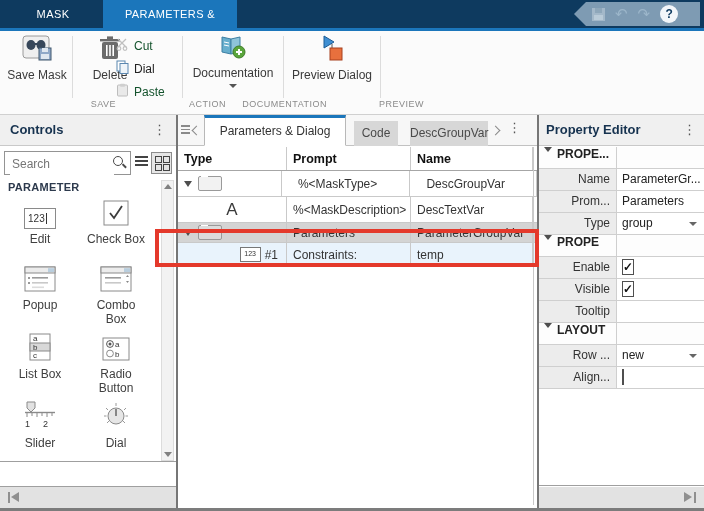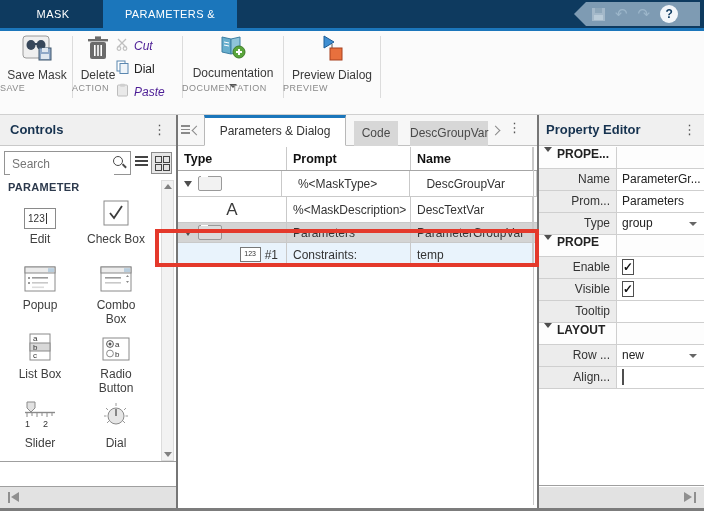--- a/index.html
+++ b/index.html
@@ -14,25 +14,25 @@
   .quickbar{position:absolute;left:574px;top:2px;width:126px;height:24px;background:#7e9bb3;clip-path:polygon(12px 0,100% 0,100% 100%,12px 100%,0 50%);display:flex;align-items:center;gap:10px;padding-left:18px;box-sizing:border-box;}
   .qa-floppy{width:13px;height:13px;background:#a3b8c9;position:relative;}
   .qa-floppy:before{content:"";position:absolute;left:3px;top:0;width:7px;height:5px;background:#8ea7ba;}
   .qa-floppy:after{content:"";position:absolute;left:2px;bottom:1px;width:9px;height:5px;background:#b9cbd8;}
   .qa-arrow{font-size:15px;color:#9cb6ca;line-height:20px;}
   .qa-help{width:18px;height:18px;border-radius:50%;background:#f3f6f9;color:#0e3a5f;font-weight:bold;font-size:12px;text-align:center;line-height:18px;}
 
   
   .toolstrip{position:absolute;left:0;top:31px;width:704px;height:84px;background:#fbfbfb;border-bottom:1px solid #d0d0d0;box-sizing:border-box;}
   .tsep{position:absolute;top:5px;width:1px;height:62px;background:#dcdcdc;}
-  .tgroup-label{position:absolute;top:52px;font-size:9px;color:#8a8a8a;letter-spacing:.5px;text-align:left;}
+  .tgroup-label{position:absolute;top:68px;font-size:9px;color:#8a8a8a;letter-spacing:.5px;text-align:right;padding-left:44px;}
   .bigbtn{position:absolute;top:3px;text-align:center;cursor:pointer;}
   .bigbtn .blabel{font-size:12px;color:#3a3a3a;margin-top:3px;white-space:nowrap;}
   .smallbtn{position:absolute;left:116px;display:flex;align-items:center;gap:5px;font-size:12px;color:#222;cursor:pointer;}
-  .smallbtn.disabled{color:#4c1d95;font-style:italic;}
+  .smallbtn.disabled{color:#14532d;}
   .ddown{width:0;height:0;border-left:4px solid transparent;border-right:4px solid transparent;border-top:4px solid #555;margin:4px auto 0;}
   .strip-collapse{position:absolute;left:672px;top:102px;width:12px;height:9px;cursor:pointer;}
   .strip-collapse .bar{position:absolute;left:1px;top:0;width:10px;height:2px;background:#8f8f8f;}
   .strip-collapse .tri{position:absolute;left:1px;top:3px;width:0;height:0;border-left:5px solid transparent;border-right:5px solid transparent;border-bottom:5px solid #8f8f8f;}
 
   
   .pane-header{position:absolute;top:115px;height:31px;background:#f0f0f0;border-bottom:1px solid #c9c9c9;box-sizing:border-box;}
   .pane-title{font-size:13px;font-weight:bold;color:#16324f;line-height:30px;padding-left:10px;}
   .kebab{font-size:13px;color:#555;line-height:30px;cursor:pointer;}
   .left-pane{position:absolute;left:0;top:115px;width:176px;height:393px;background:#fff;}
@@ -144,21 +144,21 @@
           <rect x="13" y="9" width="4" height="2" fill="#37475a"></rect>
           <rect x="18" y="14" width="12" height="12" fill="#8fa8c8" stroke="#41586e"></rect>
           <rect x="21" y="14" width="6" height="4" fill="#dfe7f0"></rect>
           <rect x="20" y="20" width="8" height="5" fill="#dfe7f0"></rect>
         </svg>
       </span>
       <div class="blabel">Save Mask</div>
     </div>
     <div class="tgroup-label" style="left:0px;width:72px;">SAVE</div>
 
-    <div class="bigbtn" style="left:78px;width:40px;">
+    <div class="bigbtn" style="left:90px;width:40px;">
       <span>
         <svg width="26" height="28" viewBox="0 0 26 28">
           <rect x="5" y="8" width="16" height="17" rx="2" fill="#6b6b6b"></rect>
           <rect x="9" y="11" width="1.6" height="11" fill="#fff"></rect>
           <rect x="12.2" y="11" width="1.6" height="11" fill="#fff"></rect>
           <rect x="15.4" y="11" width="1.6" height="11" fill="#fff"></rect>
           <rect x="3" y="5" width="20" height="2.4" fill="#6b6b6b"></rect>
           <rect x="10" y="2.4" width="6" height="2.6" fill="#6b6b6b"></rect>
         </svg>
       </span>

